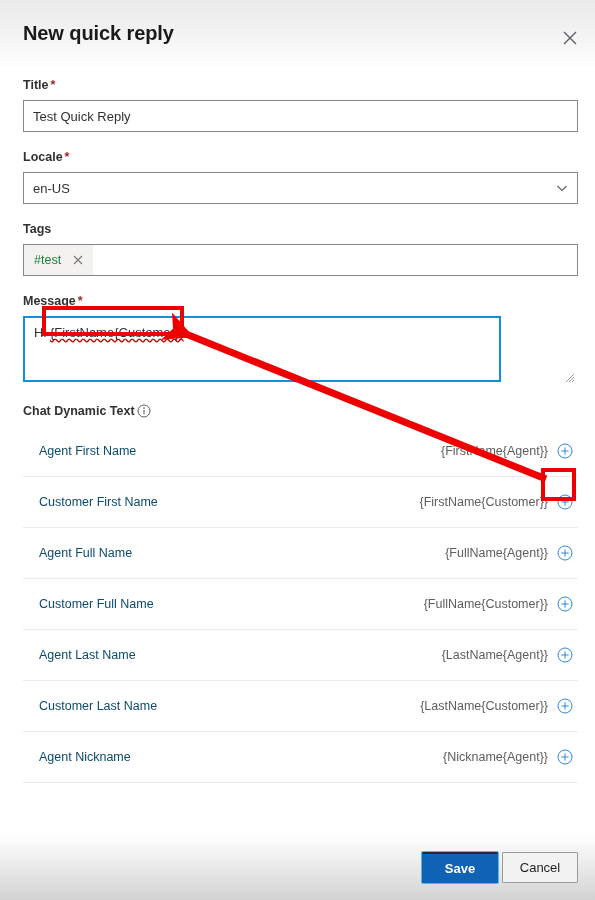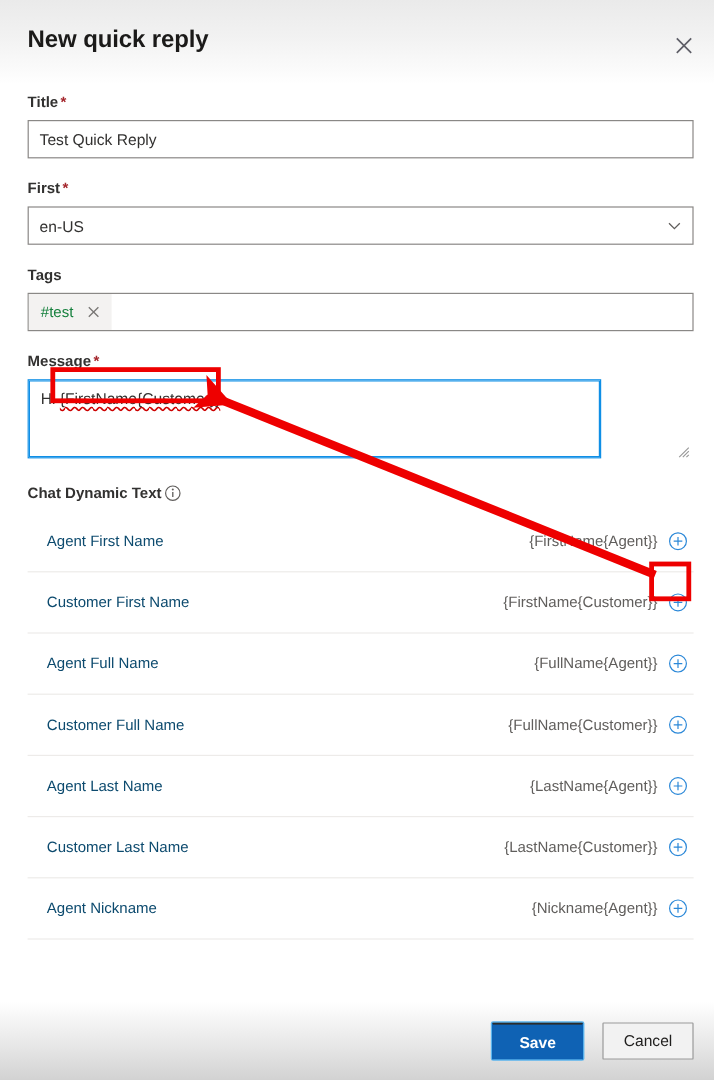--- a/index.html
+++ b/index.html
@@ -248,21 +248,21 @@
     position: absolute;
     left: 0;
     right: 0;
     bottom: 0;
     height: 65px;
     background: linear-gradient(to bottom, #ffffff 0%, #f7f7f7 18%, #e6e6e6 58%, #d2d2d2 100%);
     display: flex;
     align-items: center;
     justify-content: flex-end;
     padding-right: 17px;
-    gap: 16px;
+    gap: 4px;
     box-sizing: border-box;
   }
   .btn {
     box-sizing: border-box;
     height: 31px;
     min-width: 76px;
     padding: 0 14px;
     font-family: "Liberation Sans", sans-serif;
     font-size: 13px;
     border-radius: 1px;
@@ -319,21 +319,21 @@
 
     <div class="group first">
       <div class="field-label">
         <span>Title</span><span class="req">*</span>
       </div>
       <input class="text-input" type="text" value="Test Quick Reply" style="">
     </div>
 
     <div class="group">
       <div class="field-label">
-        <span>First</span><span class="req">*</span>
+        <span>Locale</span><span class="req">*</span>
       </div>
       <div class="combo">
         <span class="combo-value">en-US</span>
         <span class="combo-chevron">
           <svg width="12" height="12" viewBox="0 0 12 12" aria-hidden="true">
             <path d="M1.5 4 L6 8.5 L10.5 4" stroke="#605e5c" stroke-width="1.1" fill="none"></path>
           </svg>
         </span>
       </div>
     </div>

